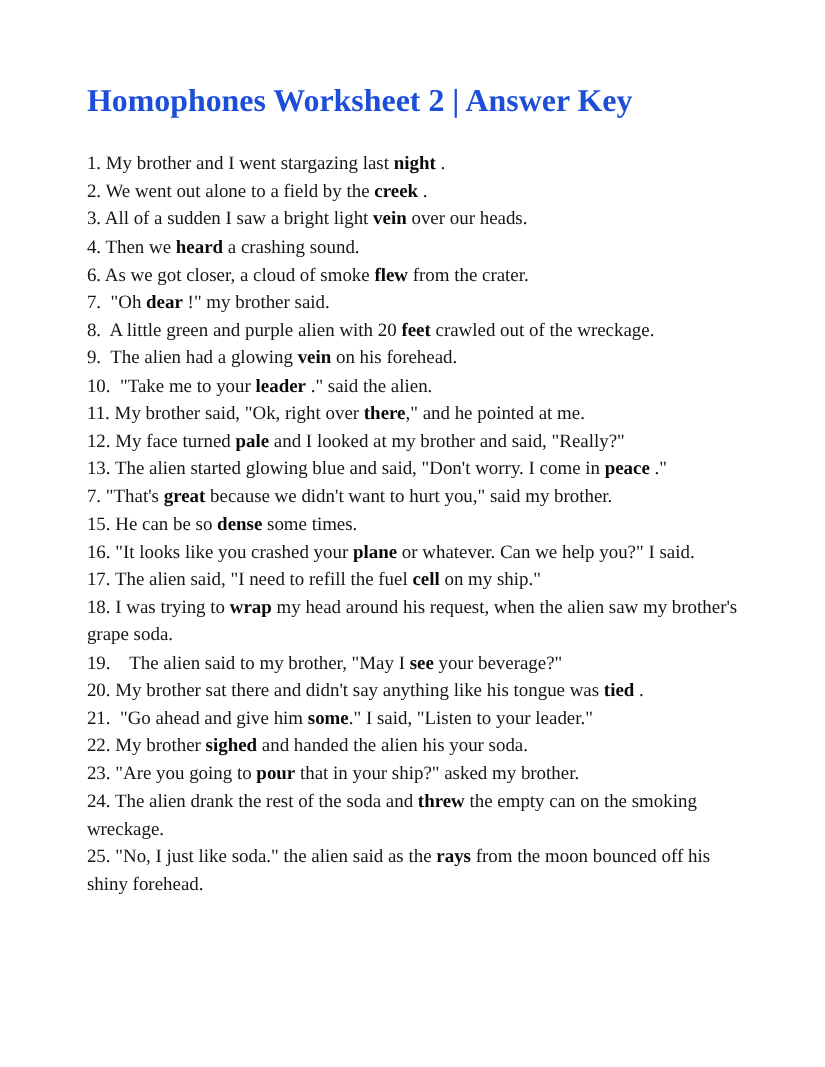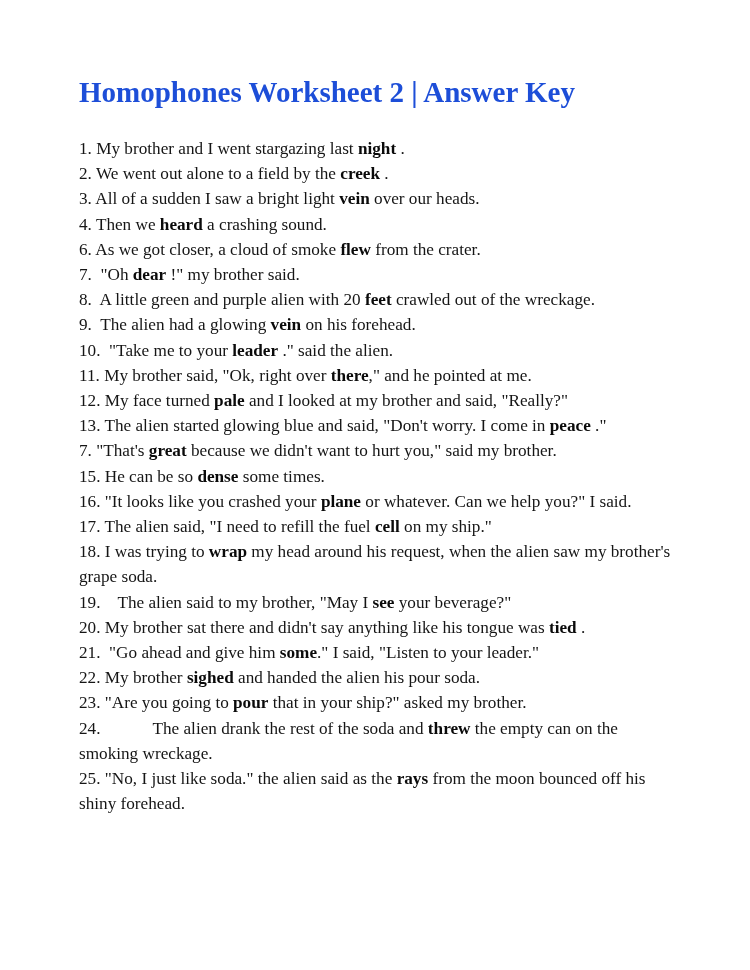--- a/index.html
+++ b/index.html
@@ -41,18 +41,18 @@
       <li class="item"><span>12.</span><span style="white-space: pre-wrap;"> My face turned </span><b style="white-space: pre-wrap;">pale</b><span style="white-space: pre-wrap;"> and I looked at my brother and said, "Really?"</span></li>
       <li class="item"><span>13.</span><span style="white-space: pre-wrap;"> The alien started glowing blue and said, "Don't worry. I come in </span><b style="white-space: pre-wrap;">peace</b><span style="white-space: pre-wrap;"> ."</span></li>
       <li class="item"><span>7.</span><span style="white-space: pre-wrap;"> "That's </span><b style="white-space: pre-wrap;">great</b><span style="white-space: pre-wrap;"> because we didn't want to hurt you," said my brother.</span></li>
       <li class="item"><span>15.</span><span style="white-space: pre-wrap;"> He can be so </span><b style="white-space: pre-wrap;">dense</b><span style="white-space: pre-wrap;"> some times.</span></li>
       <li class="item"><span>16.</span><span style="white-space: pre-wrap;"> "It looks like you crashed your </span><b style="white-space: pre-wrap;">plane</b><span style="white-space: pre-wrap;"> or whatever. Can we help you?" I said.</span></li>
       <li class="item"><span>17.</span><span style="white-space: pre-wrap;"> The alien said, "I need to refill the fuel </span><b style="white-space: pre-wrap;">cell</b><span style="white-space: pre-wrap;"> on my ship."</span></li>
       <li class="item"><span>18.</span><span style="white-space: pre-wrap;"> I was trying to </span><b style="white-space: pre-wrap; text-align: right;">wrap</b><span style="white-space: pre-wrap;"> my head around his request, when the alien saw my brother's grape soda.</span></li>
       <li class="item"><span>19.</span><span style="white-space: pre-wrap; margin-left: 13px;"> The alien said to my brother, "May I </span><b style="white-space: pre-wrap; text-align: center;">see</b><span style="white-space: pre-wrap;"> your beverage?"</span></li>
       <li class="item"><span>20.</span><span style="white-space: pre-wrap;"> My brother sat there and didn't say anything like his tongue was </span><b style="white-space: pre-wrap;">tied</b><span style="white-space: pre-wrap;"> .</span></li>
       <li class="item"><span>21.</span><span style="white-space: pre-wrap;">  "Go ahead and give him </span><b style="white-space: pre-wrap;">some</b><span style="white-space: pre-wrap;">." I said, "Listen to your leader."</span></li>
-      <li class="item"><span>22.</span><span style="white-space: pre-wrap;"> My brother </span><b style="white-space: pre-wrap;">sighed</b><span style="white-space: pre-wrap;"> and handed the alien his pour soda.</span></li>
+      <li class="item"><span>22.</span><span style="white-space: pre-wrap;"> My brother </span><b style="white-space: pre-wrap;">sighed</b><span style="white-space: pre-wrap;"> and handed the alien his your soda.</span></li>
       <li class="item"><span>23.</span><span style="white-space: pre-wrap;"> "Are you going to </span><b style="white-space: pre-wrap;">pour</b><span style="white-space: pre-wrap;"> that in your ship?" asked my brother.</span></li>
-      <li class="item"><span>24.</span><span style="white-space: pre-wrap; margin-left: 48px;"> The alien drank the rest of the soda and </span><b style="white-space: pre-wrap;">threw</b><span style="white-space: pre-wrap;"> the empty can on the smoking wreckage.</span></li>
+      <li class="item"><span>24.</span><span style="white-space: pre-wrap;"> The alien drank the rest of the soda and </span><b style="white-space: pre-wrap;">threw</b><span style="white-space: pre-wrap;"> the empty can on the smoking wreckage.</span></li>
       <li class="item"><span>25.</span><span style="white-space: pre-wrap;"> "No, I just like soda." the alien said as the </span><b style="white-space: pre-wrap;">rays</b><span style="white-space: pre-wrap;"> from the moon bounced off his shiny forehead.</span></li>
     </ol>
 </div>
 
 </body></html>

